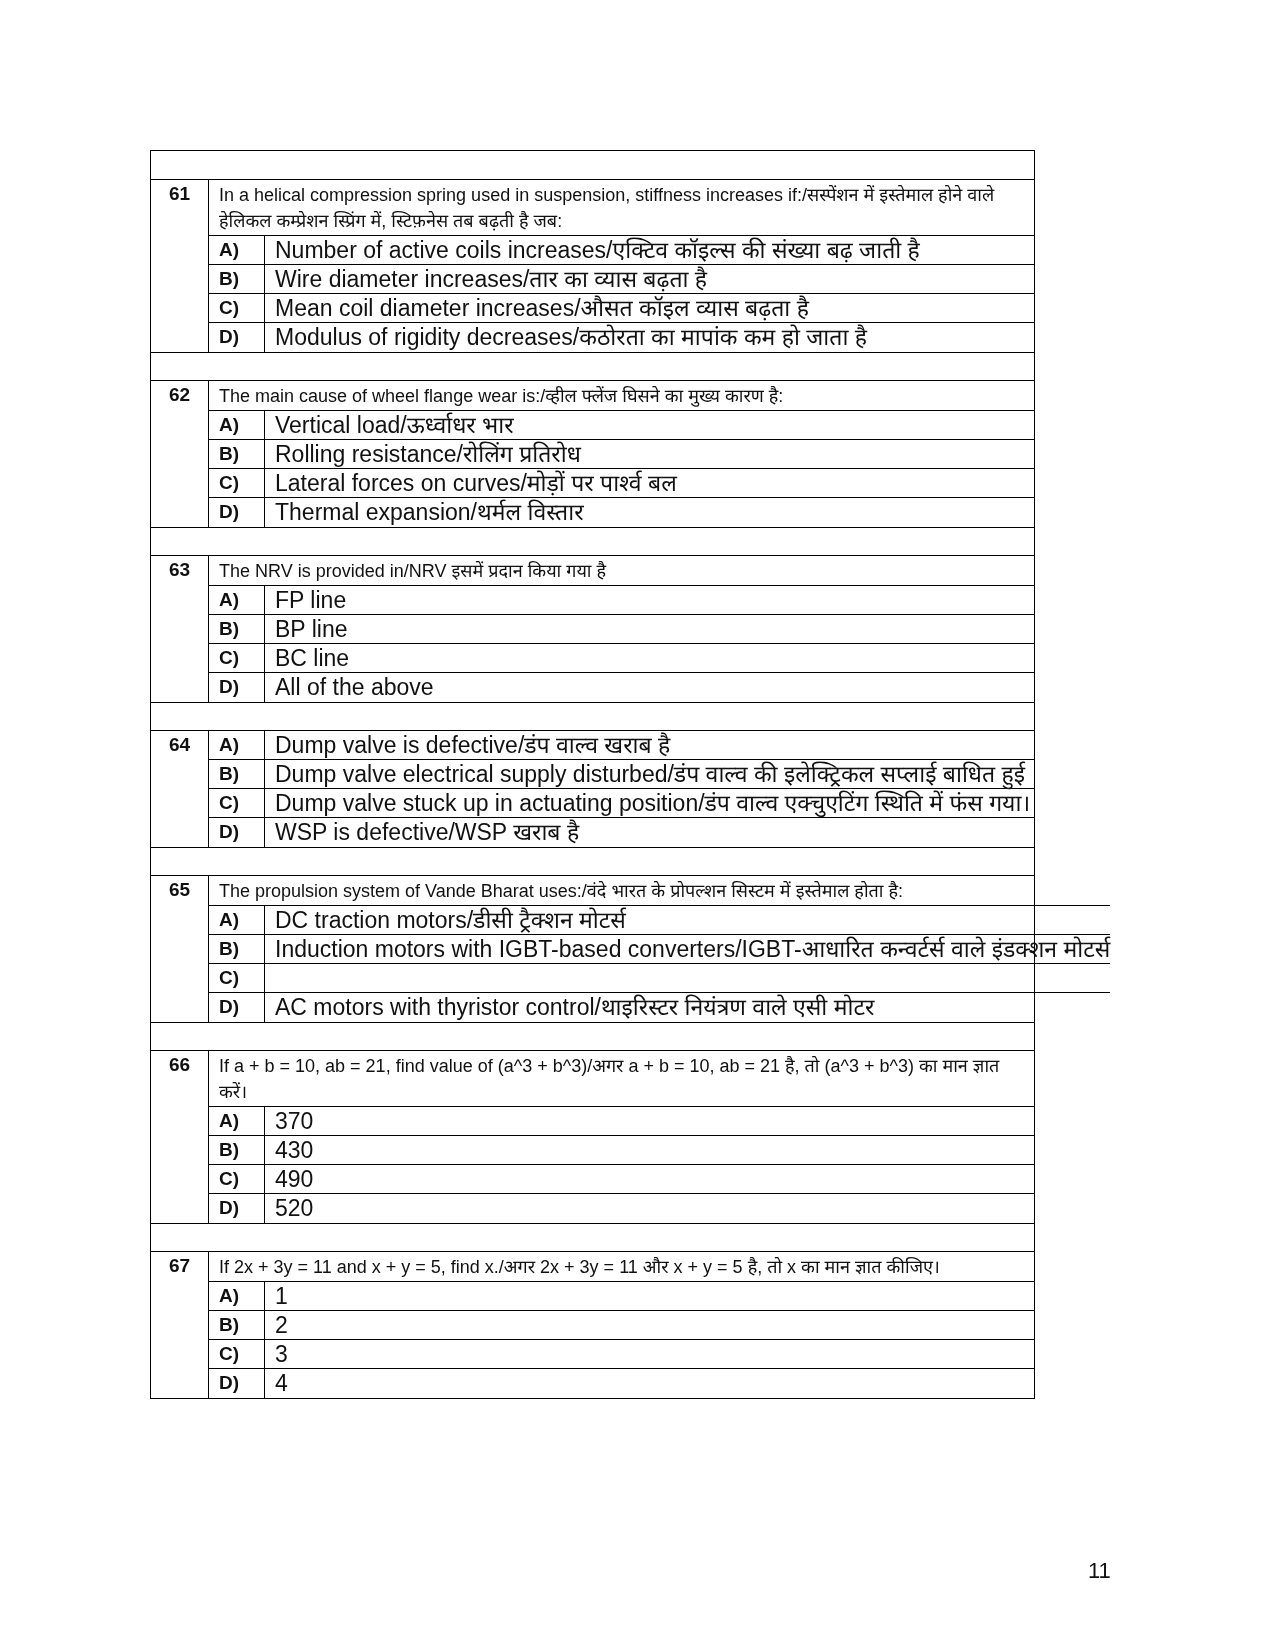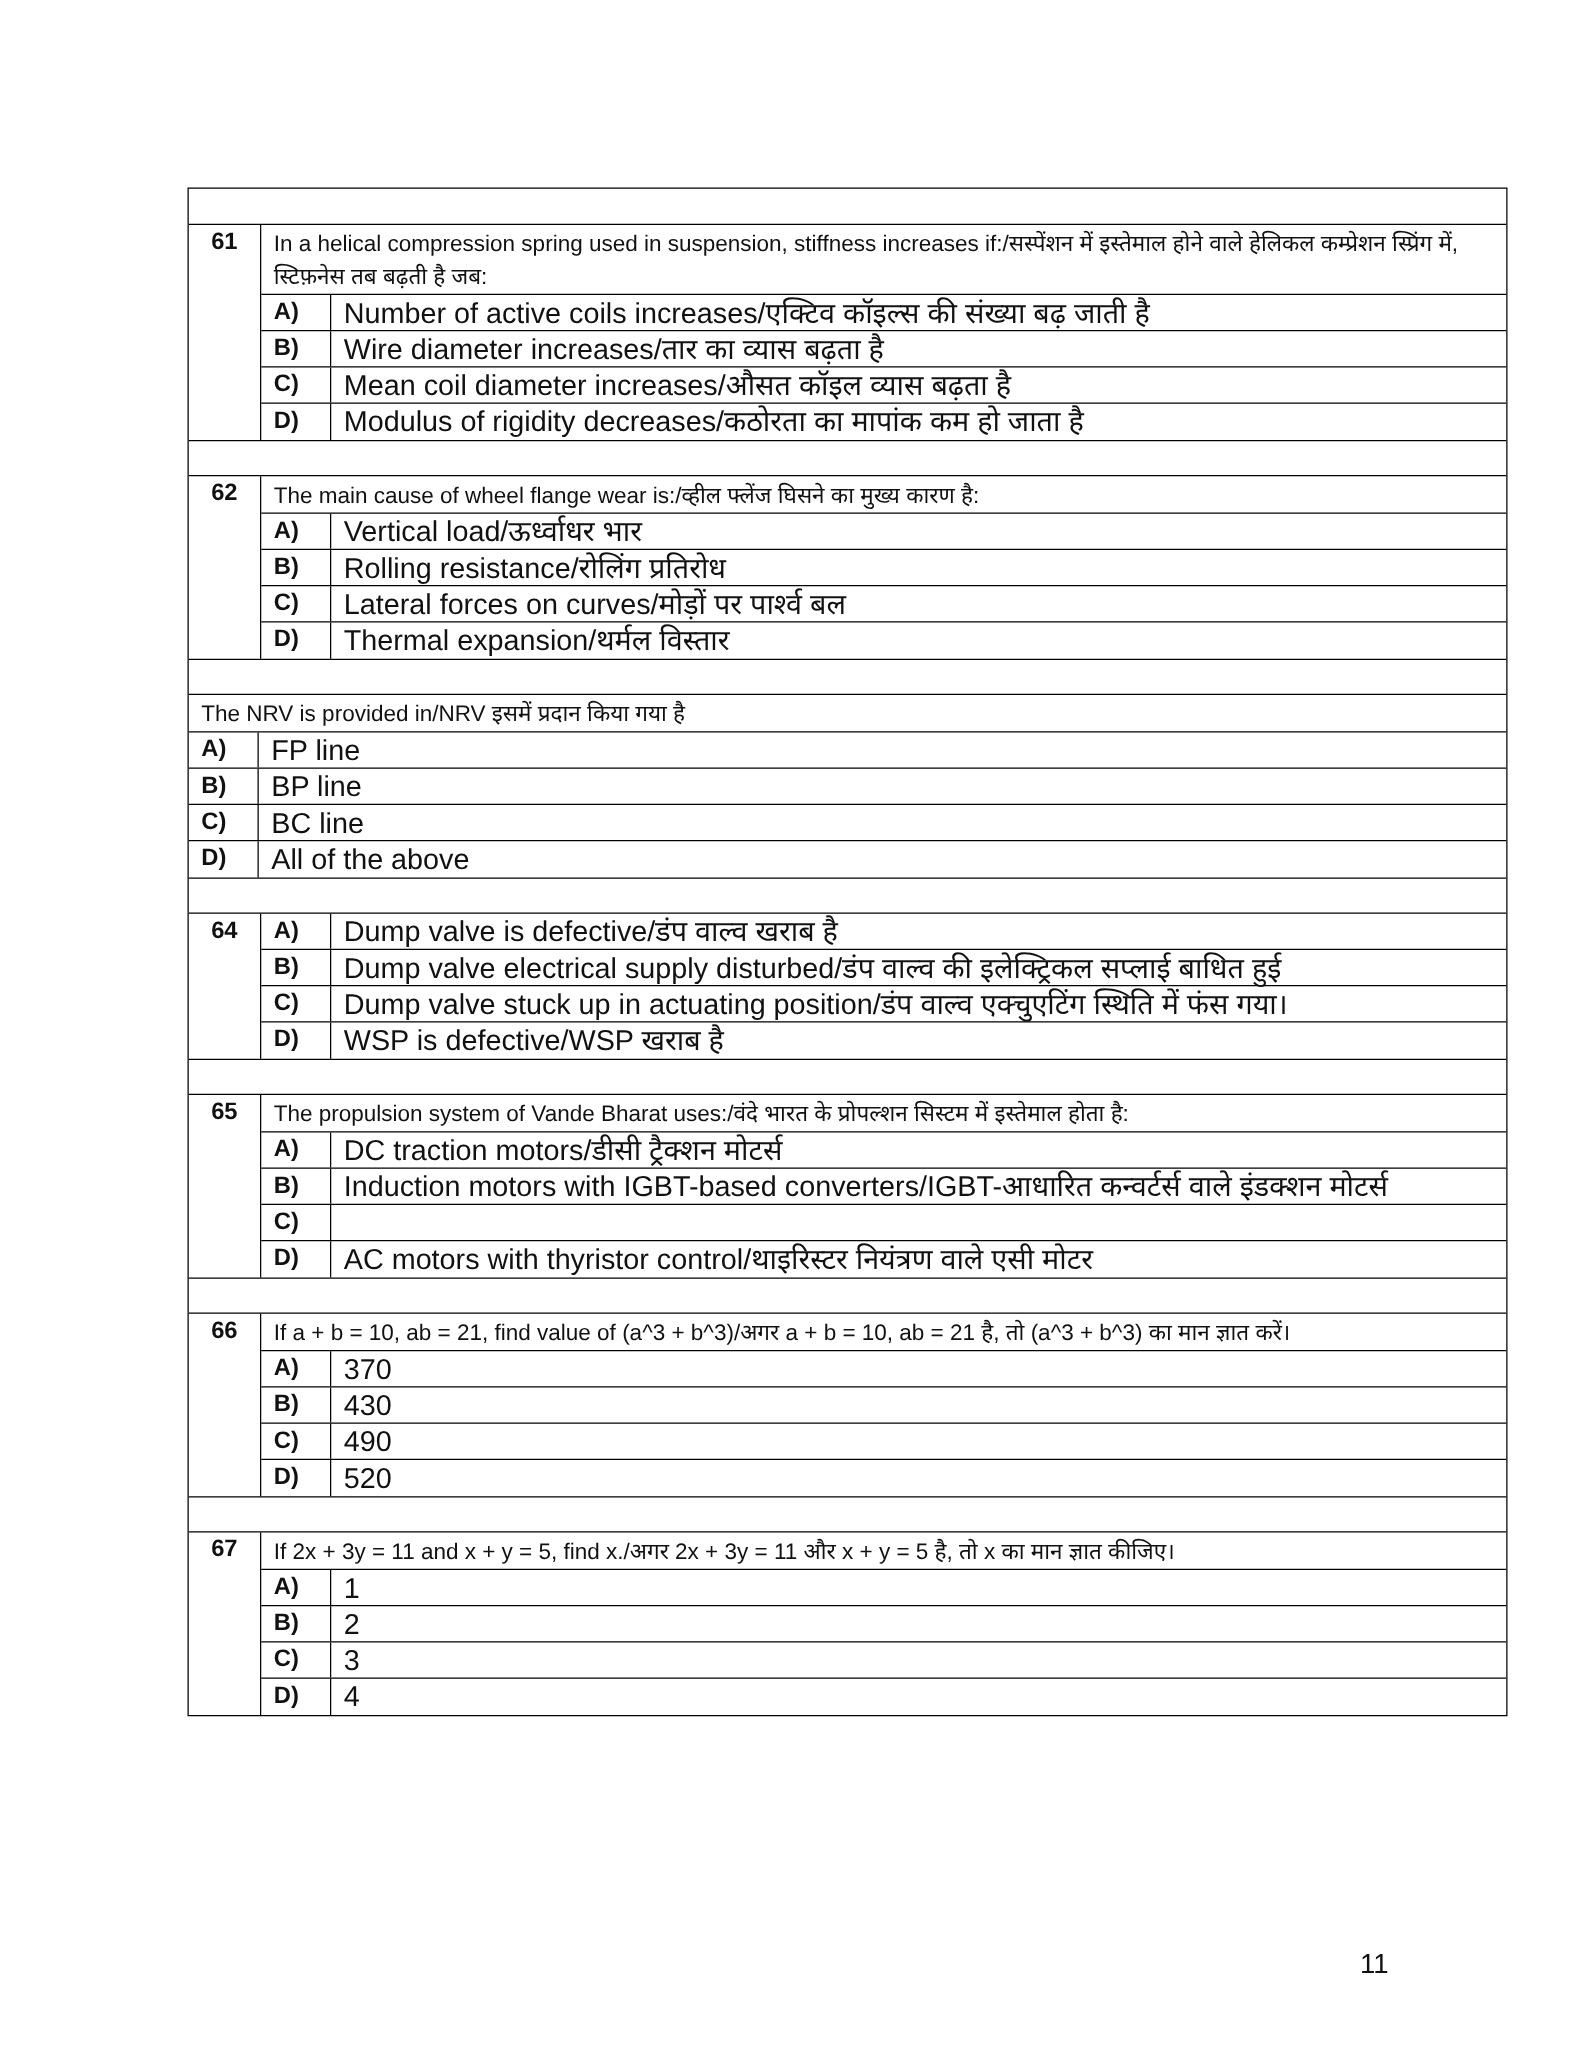--- a/index.html
+++ b/index.html
@@ -2,21 +2,21 @@
 <html><head>
   <meta charset="utf-8">
   <style>
     html, body { margin: 0; padding: 0; background: #ffffff; }
     body {
       width: 1275px; height: 1651px; position: relative; overflow: hidden;
       font-family: "Liberation Sans", "DejaVu Sans", sans-serif;
       color: #111111;
     }
     .sheet {
-      position: absolute; left: 150px; top: 150px; width: 1056px;
+      position: absolute; left: 150px; top: 150px; width: 885px;
       border: 1.5px solid #000;
       box-sizing: border-box;
     }
     .hdr-row { height: 28px; border-bottom: 1.5px solid #000; }
     .spacer-row { height: 27px; border-bottom: 1.5px solid #000; border-top: 1.5px solid #000; }
     .qblock { display: flex; }
     .qnum {
       width: 58px; flex: 0 0 58px; border-right: 1.5px solid #000;
       font-weight: bold; font-size: 19px; text-align: center; padding-top: 3px;
       box-sizing: border-box;
@@ -85,20 +85,21 @@
         </div>
       <div class="opt">
           <div class="olabel">D)</div>
           <div class="otext">Thermal expansion/थर्मल विस्तार</div>
         </div>
     </div>
   </div>
   <div class="spacer-row"></div>
 
   <div class="qblock">
+    <div class="qnum">63</div>
     <div class="qbody">
       <div class="qtext">The NRV is provided in/NRV इसमें प्रदान किया गया है</div>
       <div class="opt">
           <div class="olabel">A)</div>
           <div class="otext">FP line</div>
         </div>
       <div class="opt">
           <div class="olabel">B)</div>
           <div class="otext">BP line</div>
         </div>

